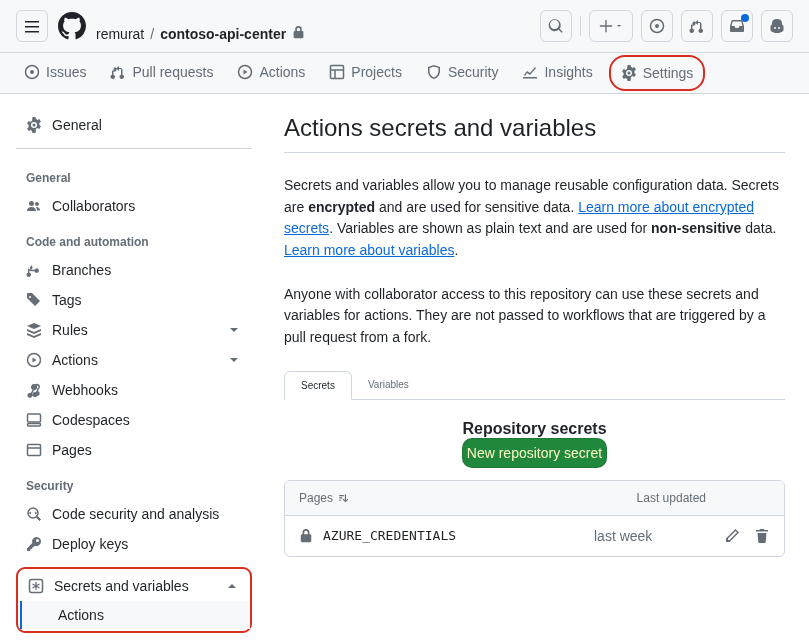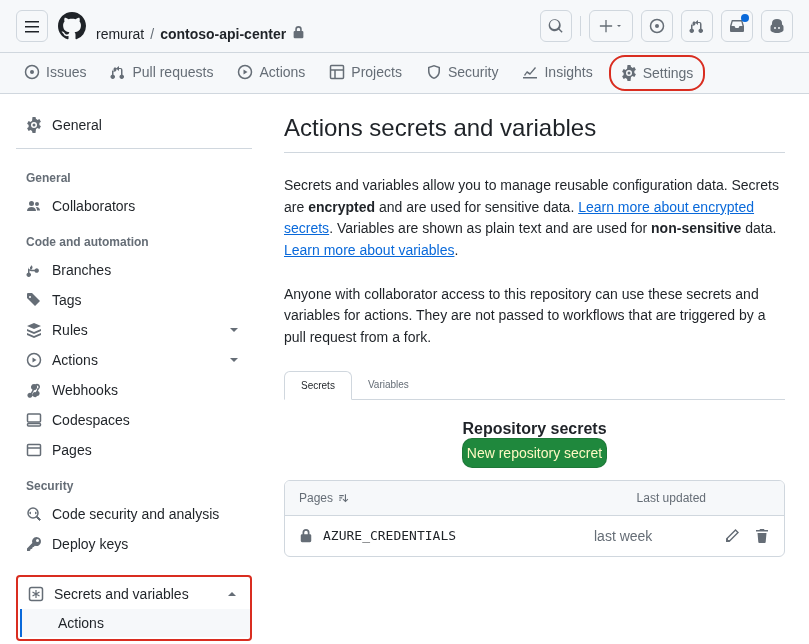--- a/index.html
+++ b/index.html
@@ -21,21 +21,21 @@
 .repo-nav-item { display: flex; align-items: center; gap: 6px; padding: 10px 8px; color: #656d76; cursor: pointer; white-space: nowrap; font-size: 14px; border-bottom: 2px solid transparent; }
 .repo-nav-item.active { border: 2px solid #d92d20; border-radius: 16px; margin: 2px 0; padding: 8px 10px; }
 .repo-nav-item svg { width: 16px; height: 16px; }
 .main { display: flex; }
 .sidebar { width: 260px; padding: 16px 8px 16px 16px; border-right: none; }
 .side-item { display: flex; align-items: center; gap: 10px; padding: 7px 10px; border-radius: 6px; cursor: pointer; color: #1f2328; font-size: 14px; }
 .side-item svg { width: 16px; height: 16px; color: #656d76; }
 .side-item .chev { margin-left: auto; color: #656d76; }
 .side-section-h { font-size: 12px; font-weight: 600; color: #656d76; padding: 14px 10px 6px; }
 .side-divider { height: 1px; background: #d0d7de; margin: 8px 0; }
-.side-highlight { border: 2px solid #d92d20; border-radius: 4px; padding: 2px 0; margin-top: 16px; }
+.side-highlight { border: 2px solid #d92d20; border-radius: 9px; padding: 2px 0; margin-top: 8px; }
 .side-sub { padding: 6px 10px 6px 36px; font-size: 14px; color: #1f2328; cursor: pointer; border-left: 2px solid #0969da; margin-left: 2px; background: #f6f8fa; }
 .content { flex: 1; padding: 20px 24px; max-width: 560px; }
 h1 { font-size: 24px; font-weight: 400; margin-bottom: 8px; padding-bottom: 10px; border-bottom: 1px solid #d0d7de; }
 .desc { color: #1f2328; line-height: 1.55; margin: 22px 0; font-size: 14px; }
 .desc a { color: #0969da; text-decoration: underline; }
 .tabs { display: flex; gap: 0; margin-top: 20px; border-bottom: 1px solid #d0d7de; }
 .tab { padding: 8px 16px; cursor: pointer; color: #656d76; font-size: 10px; }
 .tab.active { border: 1px solid #d0d7de; border-bottom: 1px solid #fff; border-radius: 6px 6px 0 0; margin-bottom: -1px; color: #1f2328; }
 .section-row { display: flex; align-items: center; justify-content: space-between; margin: 20px 0 12px; flex-direction: column; }
 .section-row h2 { font-size: 16px; font-weight: 600; }

